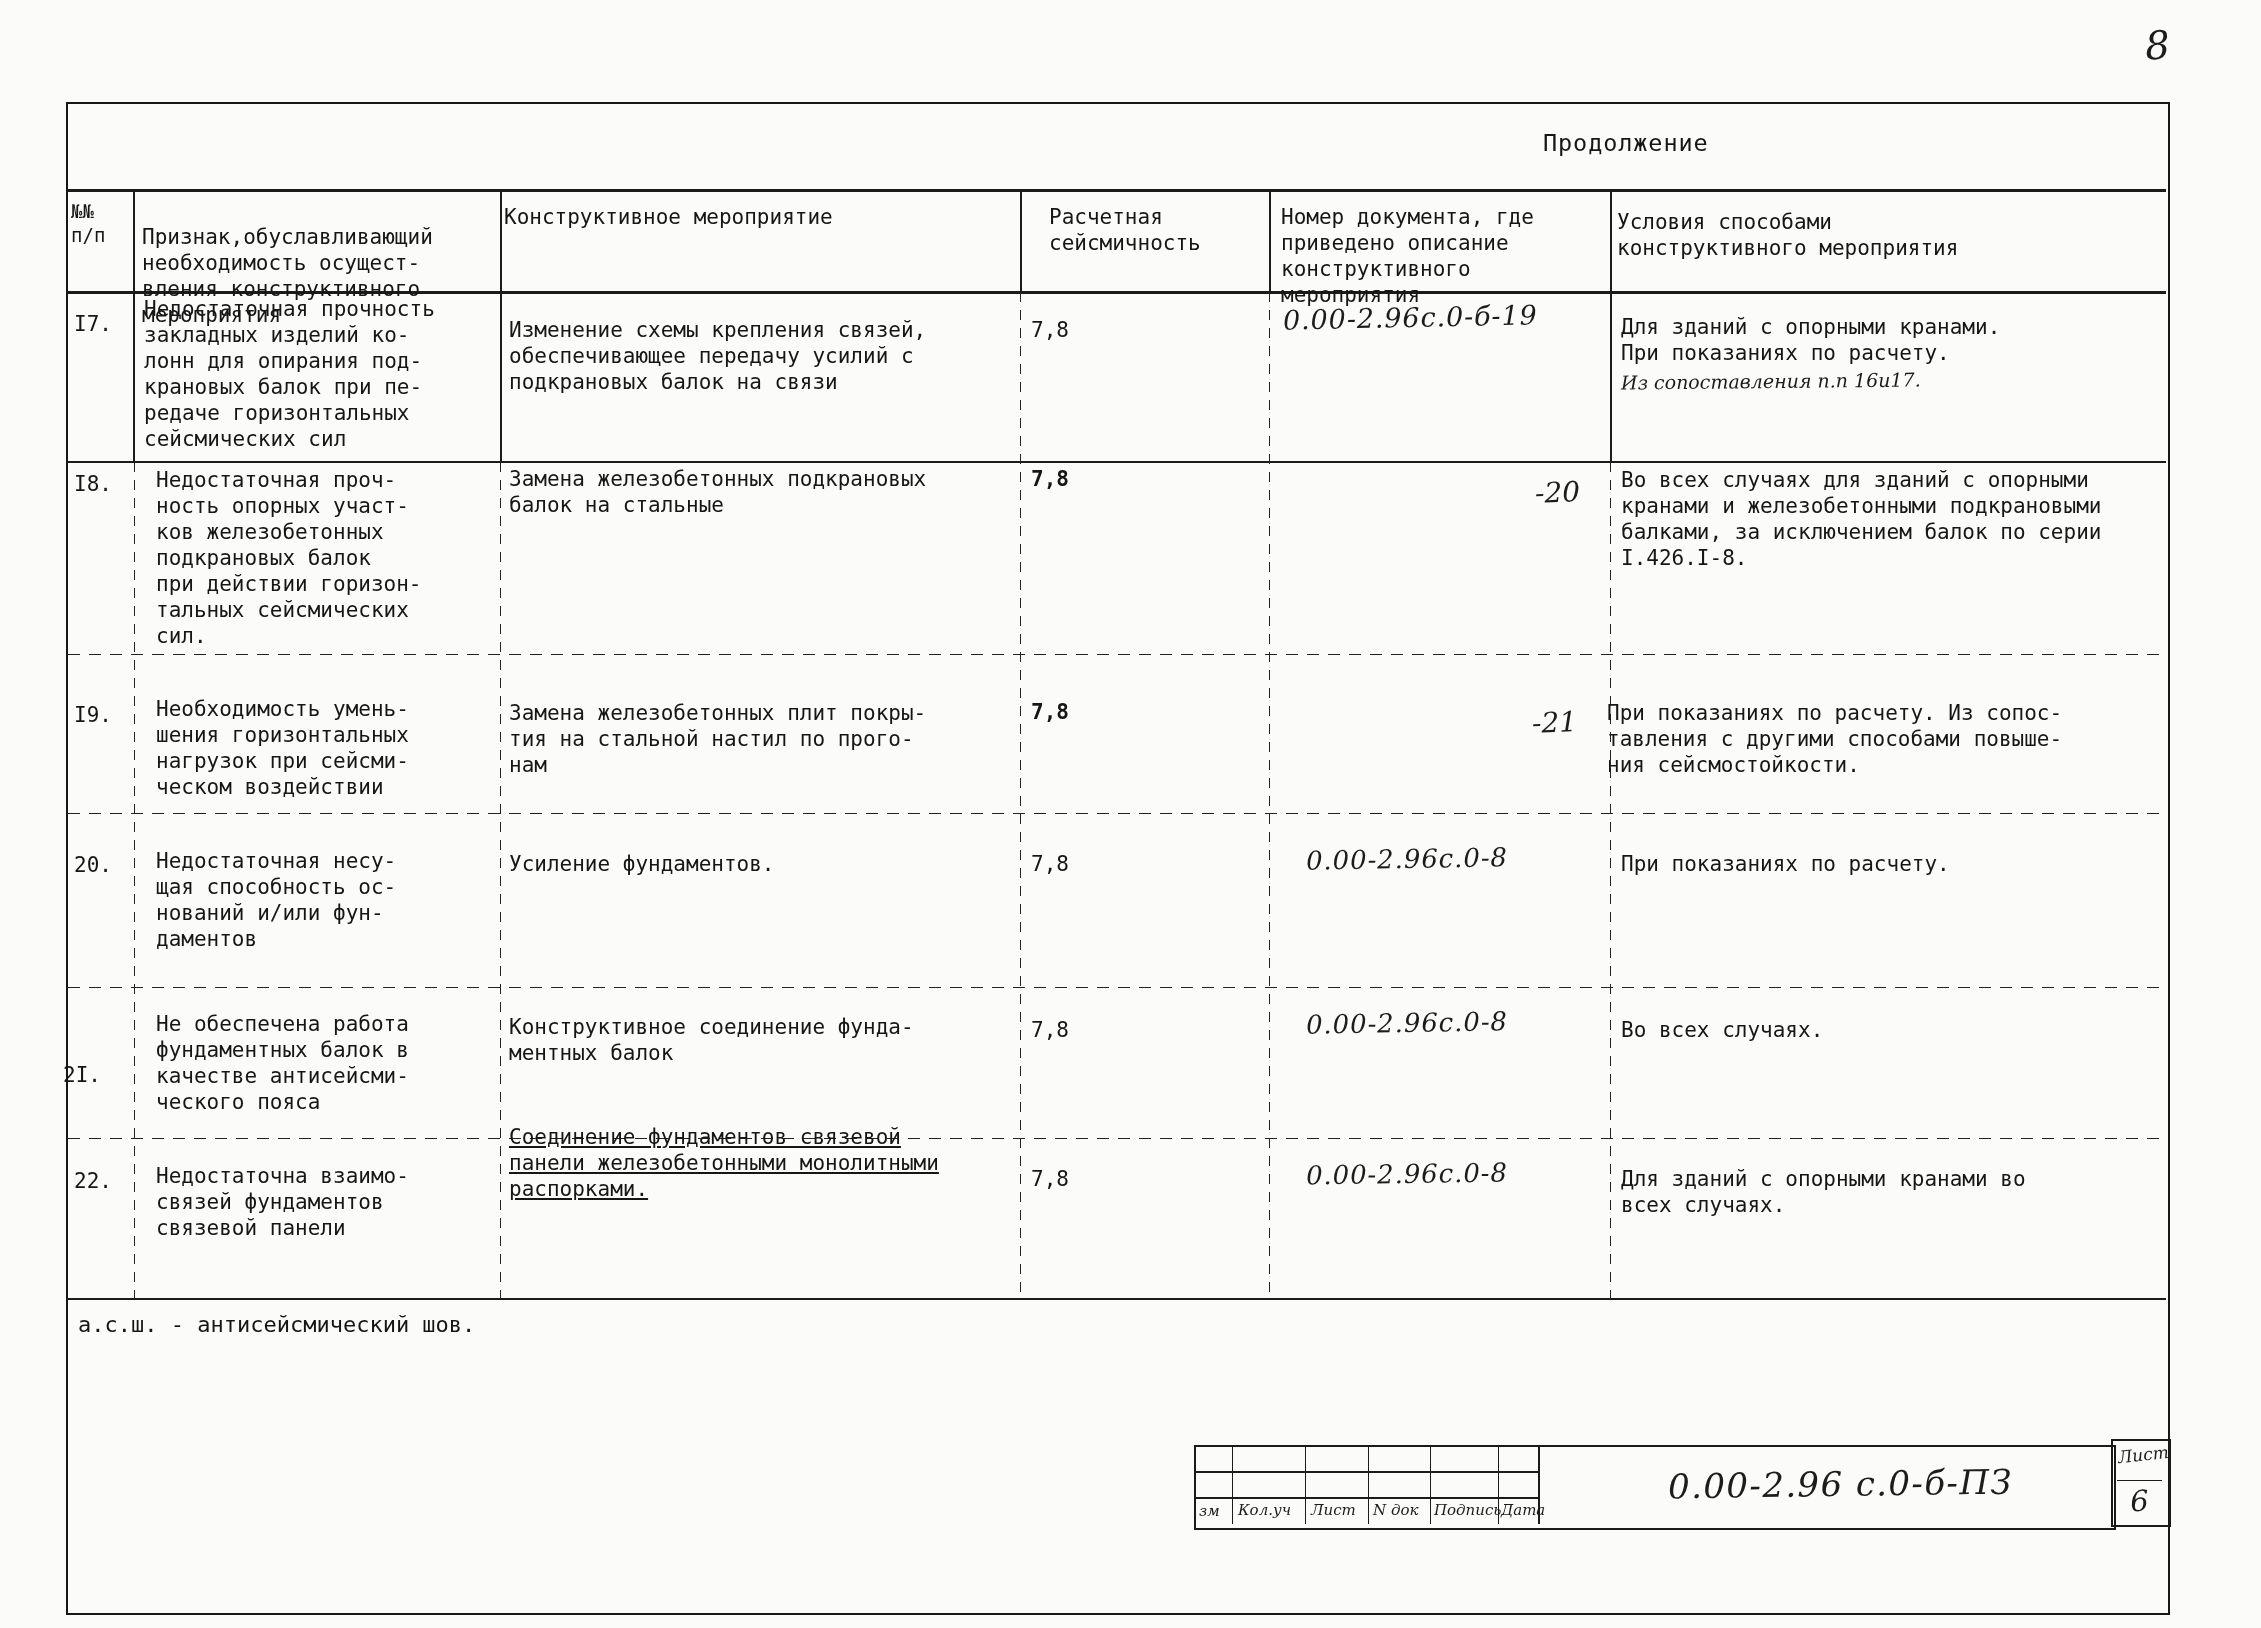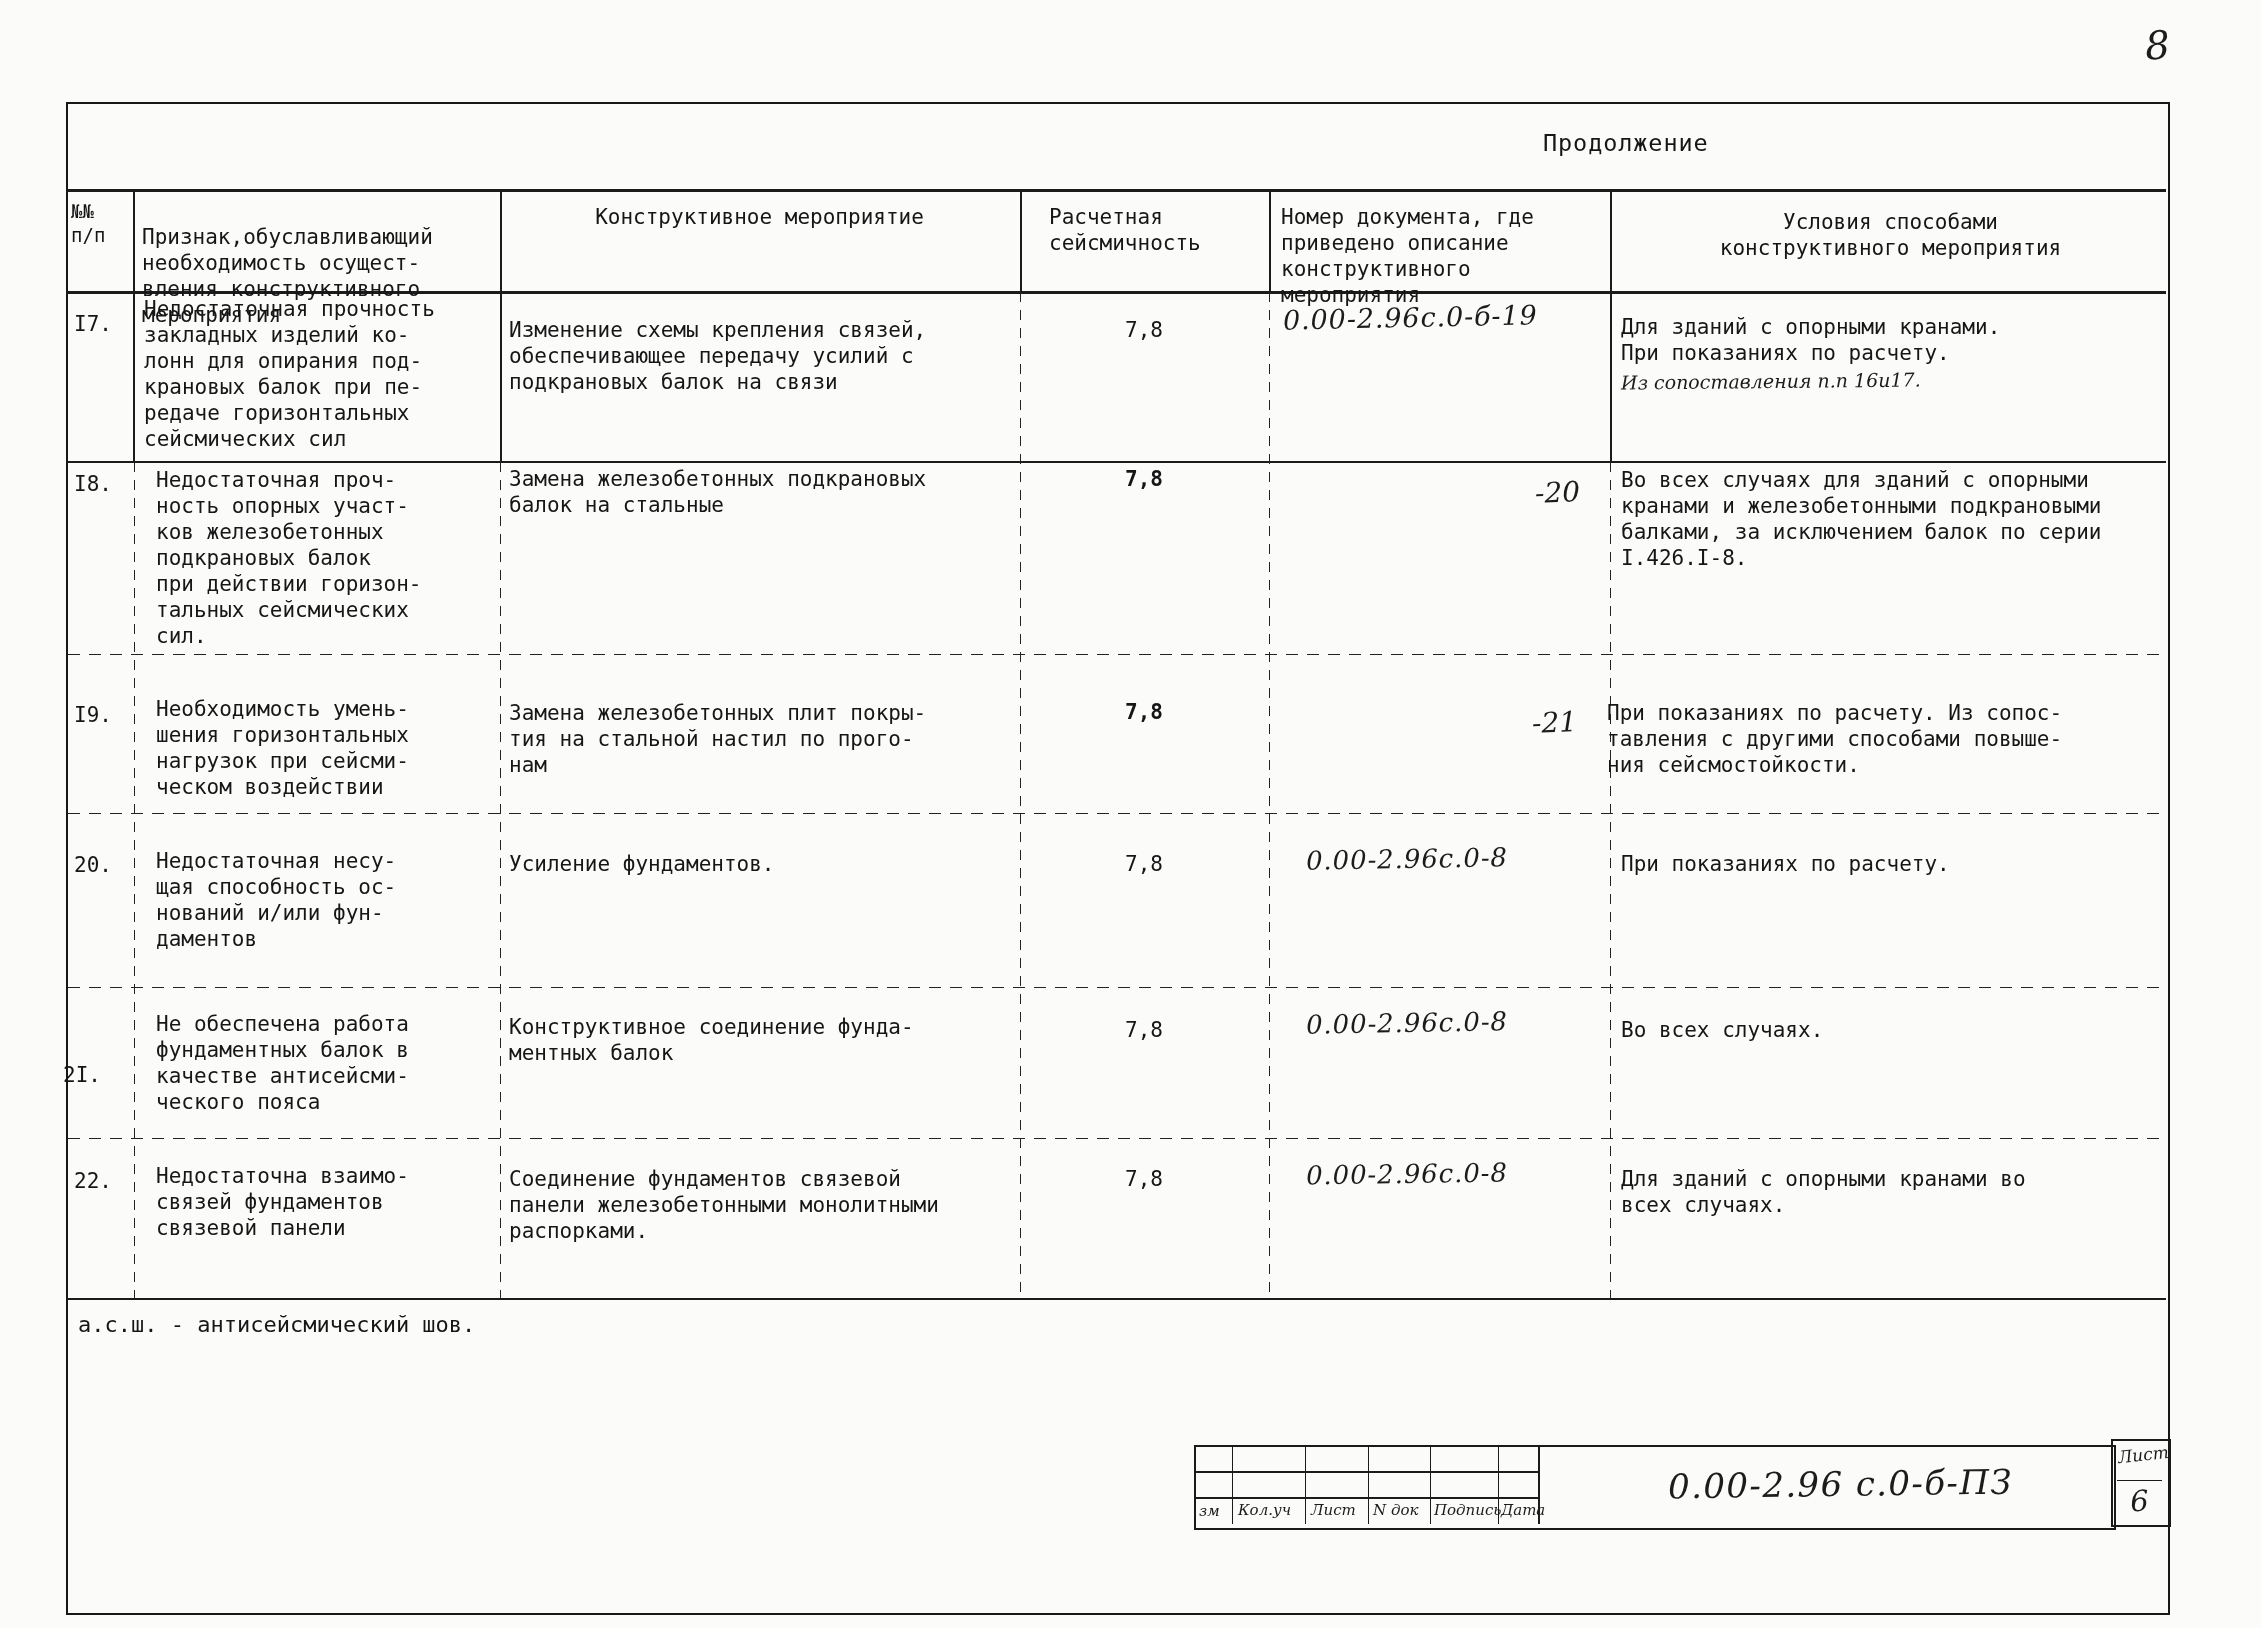--- a/index.html
+++ b/index.html
@@ -14,21 +14,21 @@
   
   .t{
     position:absolute;
     white-space:pre-line;
     font-family:"DejaVu Sans Mono", monospace;
     font-size:21px;
     line-height:1.24;
     color:#161616;
     letter-spacing:0px;
   }
-  .t.center{text-align:center;}
+  .t.center{text-align:left;}
   .t.bold{font-weight:bold;}
   
   .hw{
     position:absolute;
     font-family:"DejaVu Serif", serif;
     font-style:italic;
     color:#1c1c1c;
     white-space:pre-line;
   }
   
@@ -162,21 +162,21 @@
 <div class="t" style="left:509px;top:1014px;width:511px;">Конструктивное соединение фунда-
 ментных балок</div>
 <div class="t center" style="left:1031px;top:1017px;width:226px;">7,8</div>
 <div class="hw" style="left:1306px;top:1008px;font-size:26px;letter-spacing:0.9px;transform:rotate(-1deg);">0.00-2.96с.0-8</div>
 <div class="t" style="left:1621px;top:1017px;width:545px;">Во всех случаях.</div>
 
 <div class="t" style="left:74px;top:1168px;">22.</div>
 <div class="t" style="left:156px;top:1163px;width:362px;">Недостаточна взаимо-
 связей фундаментов
 связевой панели</div>
-<div class="t" style="left:509px;top:1166px;width:511px;">Соединение фундаментов связевой
+<div class="t" style="left:509px;top:1124px;width:511px;text-decoration:underline;">Соединение фундаментов связевой
 панели железобетонными монолитными
 распорками.</div>
 <div class="t center" style="left:1031px;top:1166px;width:226px;">7,8</div>
 <div class="hw" style="left:1306px;top:1159px;font-size:26px;letter-spacing:0.9px;transform:rotate(-0.8deg);">0.00-2.96с.0-8</div>
 <div class="t" style="left:1621px;top:1166px;width:545px;">Для зданий с опорными кранами во
 всех случаях.</div>
 
 <div class="t" style="left:78px;top:1311px;font-size:22px;">а.с.ш. - антисейсмический шов.</div>
 
 <div class="stamp-box" style="left:1194px;top:1445px;width:918px;height:81px;"></div>

